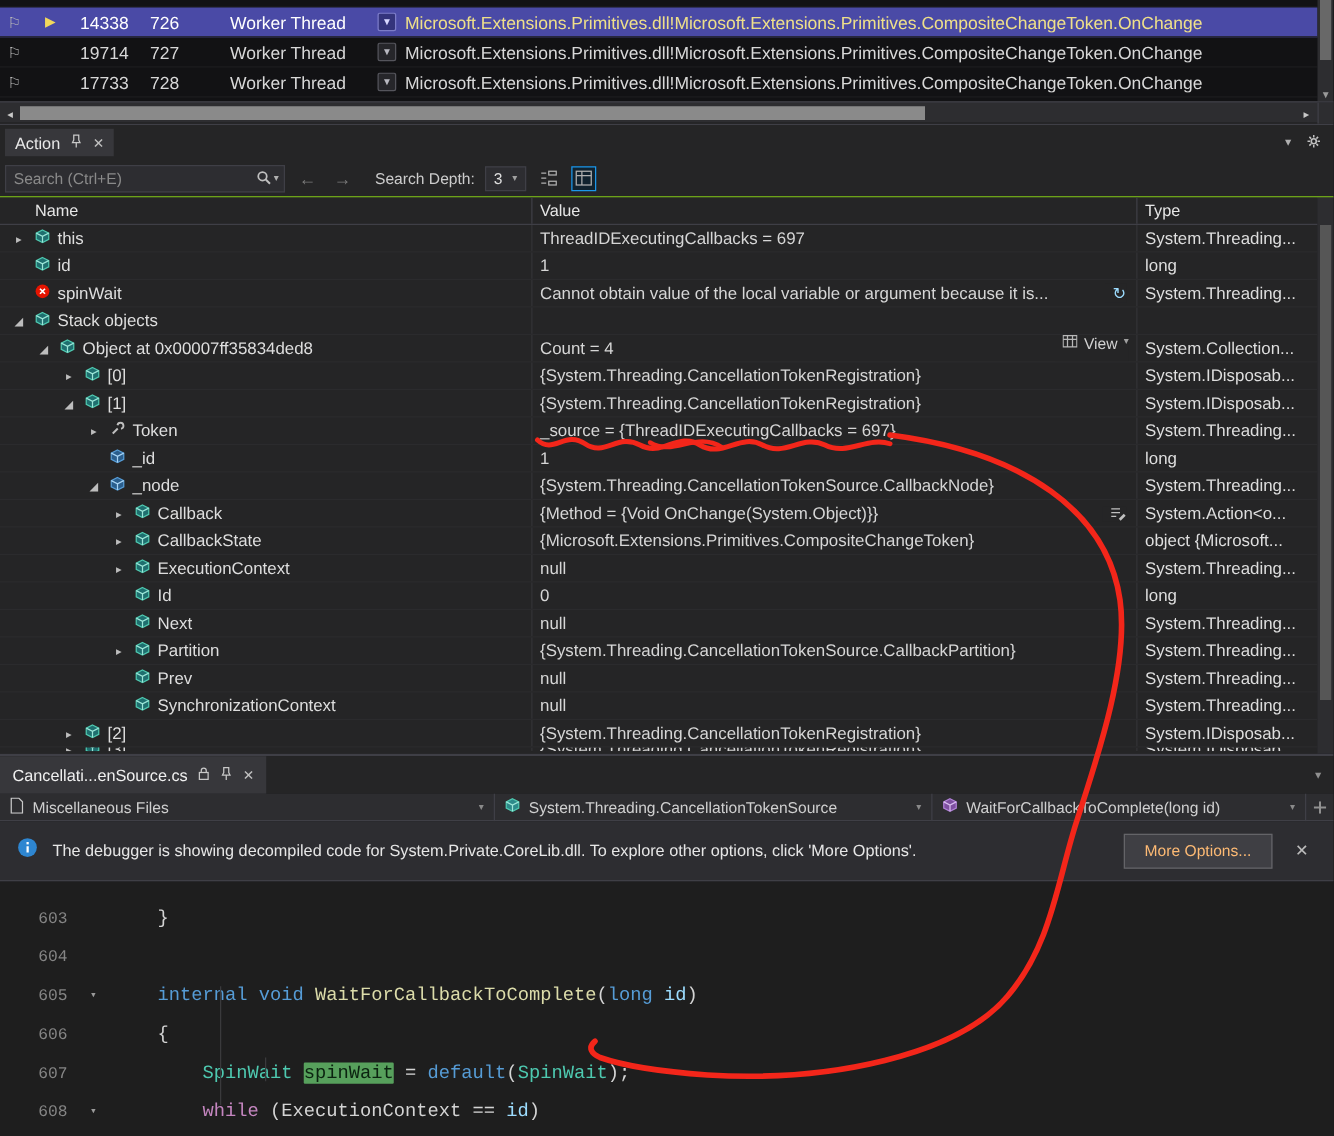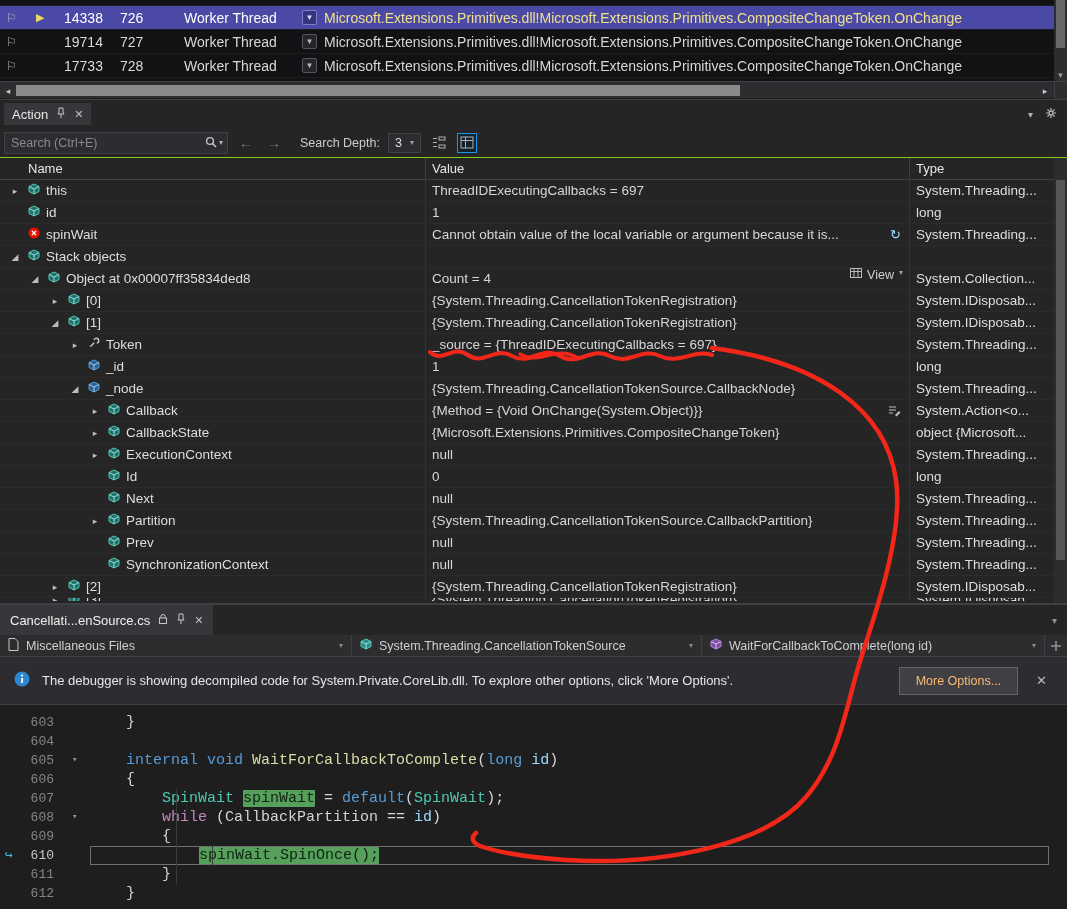--- a/index.html
+++ b/index.html
@@ -88,33 +88,33 @@
   #editor-tabbar{position:absolute;left:0;top:0;right:0;height:30px;background:#252526;display:flex;align-items:center;}
   .doctab{display:flex;align-items:center;gap:8px;height:30px;padding:0 10px;background:#37373b;
           font-size:13px;color:#f0f0f0;}
   #tab-right{margin-left:auto;color:#909090;font-size:10px;padding-right:10px;}
 
   #editor-navbar{position:absolute;left:0;top:30px;right:0;height:22px;background:#2d2d30;border-bottom:1px solid #3f3f46;
                  display:flex;align-items:center;}
   .navcombo{display:flex;align-items:center;gap:7px;height:22px;padding:0 8px;border-right:1px solid #3f3f46;
             font-size:12.5px;color:#cfcfcf;}
   .navcombo .dd{margin-left:auto;font-size:8px;color:#8a8a8a;}
-  #nav1{width:352px;} #nav2{width:350px;} #nav3{flex:1;}
+  #nav1{width:396px;} #nav2{width:350px;} #nav3{flex:1;}
   #nav-split{width:22px;display:flex;align-items:center;justify-content:center;}
 
   #infobar{position:absolute;left:0;top:52px;right:0;height:48px;background:#2d2d31;border-bottom:1px solid #3f3f46;
            display:flex;align-items:center;gap:12px;padding:0 14px;}
   #infobar .msg{flex:1;font-size:13px;color:#e6e6e6;}
   #more-btn{background:#3f3f44;border:1px solid #646468;color:#fdba74;font-size:12.5px;padding:6px 16px;
             font-family:"Liberation Sans",sans-serif;}
   #info-close{color:#bbbbbb;font-size:13px;padding:0 6px;}
 
   #code{position:absolute;left:0;top:100px;right:0;bottom:0;padding-top:8px;overflow:hidden;
         font-family:"Liberation Mono","DejaVu Sans Mono",monospace;font-size:15px;}
-  .codeline{display:flex;height:19px;line-height:19px;}
+  .codeline{display:flex;height:19px;line-height:19px;margin-top:12px;}
   .gut-arrow{width:18px;flex:none;text-align:center;color:#49b8e8;font-size:13px;}
   .gut-num{width:46px;flex:none;text-align:right;padding-right:10px;color:#858585;font-size:13px;}
   .gut-fold{width:26px;flex:none;padding-left:8px;color:#9a9a9a;font-size:9px;}
   .codetext{flex:1;white-space:pre;margin-right:18px;}
   .codeline.cur .codetext{border:1px solid #707070;height:19px;line-height:17px;}
   .codeline.cur .gut-num{color:#c6c6c6;}
   .tok.kw{color:#569cd6;} .tok.ctl{color:#c586c0;} .tok.typ{color:#4ec9b0;}
   .tok.mth{color:#dcdcaa;} .tok.prm{color:#9cdcfe;} .tok.pl{color:#d4d4d4;}
   .tok.hl{background:#57a05c;color:#0b2310;border-radius:1px;}
   .indent-guide{position:absolute;width:1px;background:#3a3a3c;}
@@ -677,21 +677,21 @@
           <div class="codeline">
             <span class="gut-arrow"></span>
             <span class="gut-num">607</span>
             <span class="gut-fold"></span>
             <span class="codetext"><span class="tok pl">        </span><span class="tok typ">SpinWait</span><span class="tok pl"> </span><span class="tok hl">spinWait</span><span class="tok pl"> = </span><span class="tok kw">default</span><span class="tok pl">(</span><span class="tok typ">SpinWait</span><span class="tok pl">)</span><span class="tok pl">;</span></span>
           </div>
           <div class="codeline">
             <span class="gut-arrow"></span>
             <span class="gut-num">608</span>
             <span class="gut-fold">▾</span>
-            <span class="codetext"><span class="tok pl">        </span><span class="tok ctl">while</span><span class="tok pl"> (CallbackPartition == </span><span class="tok prm">id</span><span class="tok pl">)</span></span>
+            <span class="codetext"><span class="tok pl">        </span><span class="tok ctl">while</span><span class="tok pl"> (ExecutionContext == </span><span class="tok prm">id</span><span class="tok pl">)</span></span>
           </div>
           <div class="codeline">
             <span class="gut-arrow"></span>
             <span class="gut-num">609</span>
             <span class="gut-fold"></span>
             <span class="codetext"><span class="tok pl">        {</span></span>
           </div>
           <div class="codeline cur">
             <span class="gut-arrow">↪</span>
             <span class="gut-num">610</span>

